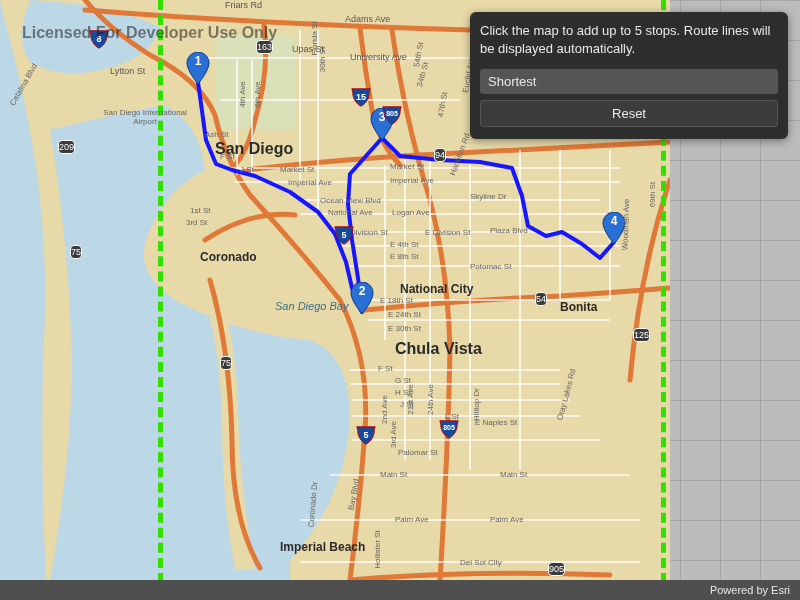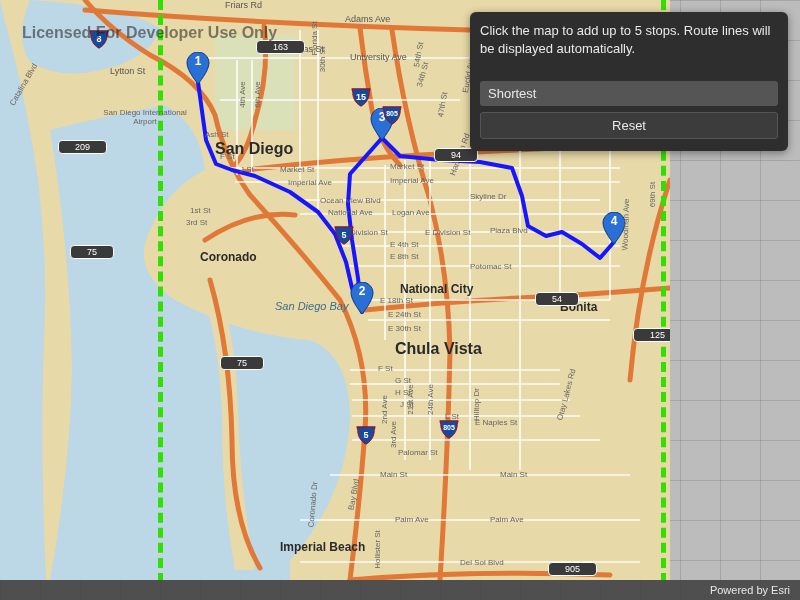--- a/index.html
+++ b/index.html
@@ -107,21 +107,21 @@
   .label.mid { font-size: 12px; font-weight: 700; color: #2b2b2b; }
   .label.big { font-size: 16px; font-weight: 700; color: #2a2a2a; }
   .label.bay { font-size: 11px; font-style: italic; color: #3d6e8a; font-weight: 400; }
   .label.highway {
     font-size: 9px;
     font-weight: 400;
     color: #fff;
     background: #3a3a3a;
     border: 1px solid #fff;
     border-radius: 4px;
-    padding: 1px 16px;
+    padding: 1px 0;
   }
 
   
   .watermark {
     position: absolute;
     left: 22px;
     top: 24px;
     font-size: 16px;
     font-weight: 700;
     color: rgba(30,30,30,0.55);
@@ -136,21 +136,21 @@
     width: 298px;
     background: #2e2e2e;
     color: #e8e8e8;
     border-radius: 6px;
     padding: 10px 10px 12px 10px;
     font-size: 13px;
     box-shadow: 0 2px 8px rgba(0,0,0,0.4);
   }
   .panel .instructions {
     line-height: 1.35;
-    margin-bottom: 24px;
+    margin-bottom: 12px;
   }
   .panel .opt {
     padding: 5px 8px;
     border-radius: 3px;
     cursor: pointer;
   }
   .panel .opt.selected {
     background: #555;
   }
   .panel button.reset {
@@ -378,21 +378,21 @@
     <span class="label tiny" style="left:395px; top:376px;">G St</span>
     <span class="label tiny" style="left:395px; top:388px;">H St</span>
     <span class="label tiny" style="left:400px; top:400px;">J St</span>
     <span class="label tiny" style="left:445px; top:412px;">L St</span>
     <span class="label tiny" style="left:475px; top:418px;">E Naples St</span>
     <span class="label tiny" style="left:398px; top:448px;">Palomar St</span>
     <span class="label tiny" style="left:380px; top:470px;">Main St</span>
     <span class="label tiny" style="left:500px; top:470px;">Main St</span>
     <span class="label tiny" style="left:395px; top:515px;">Palm Ave</span>
     <span class="label tiny" style="left:490px; top:515px;">Palm Ave</span>
-    <span class="label tiny" style="left:460px; top:558px;">Del Sol Blvd</span>
+    <span class="label tiny" style="left:460px; top:558px;">Del Sol City</span>
     <span class="label tiny" style="left:297px; top:34px; transform:rotate(-90deg);">Florida St</span>
     <span class="label tiny" style="left:310px; top:55px; transform:rotate(-90deg);">30th St</span>
     <span class="label tiny" style="left:229px; top:90px; transform:rotate(-90deg);">4th Ave</span>
     <span class="label tiny" style="left:244px; top:90px; transform:rotate(-90deg);">6th Ave</span>
     <span class="label tiny" style="left:410px; top:70px; transform:rotate(-75deg);">34th St</span>
     <span class="label tiny" style="left:430px; top:100px; transform:rotate(-80deg);">47th St</span>
     <span class="label tiny" style="left:450px; top:70px; transform:rotate(-80deg);">Euclid Ave</span>
     <span class="label tiny" style="left:406px; top:50px; transform:rotate(-80deg);">54th St</span>
     <span class="label tiny" style="left:540px; top:390px; transform:rotate(-75deg);">Otay Lakes Rd</span>
     <span class="label tiny" style="left:395px; top:395px; transform:rotate(-90deg);">21st Ave</span>

